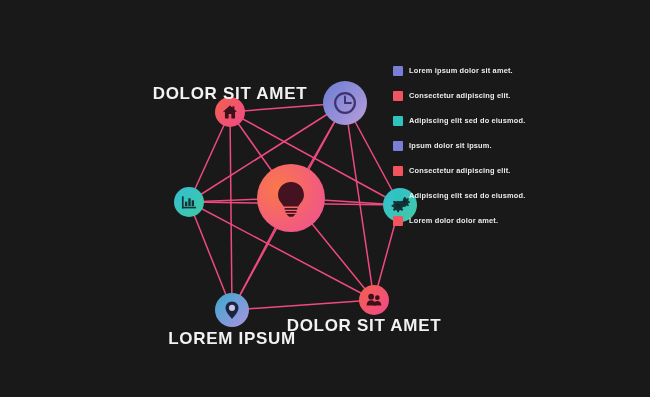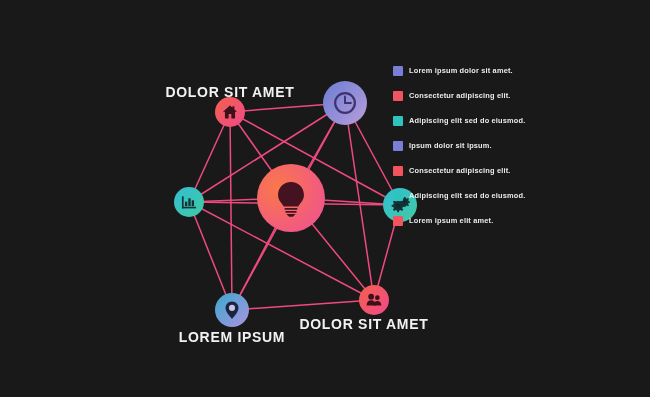--- a/index.html
+++ b/index.html
@@ -26,21 +26,21 @@
     top: 0;
     width: 650px;
     height: 397px;
   }
 
   
   .node-label {
     position: absolute;
     color: #f2f2f2;
     font-family: "Liberation Sans", sans-serif;
-    font-size: 14px;
+    font-size: 17px;
     font-weight: 700;
     letter-spacing: 0.7px;
     white-space: nowrap;
     transform: translateX(-50%);
   }
 
   
   .legend {
     position: absolute;
     left: 393px;
@@ -219,17 +219,17 @@
       <div class="legend-row">
         <span class="legend-swatch" style="background: rgb(241, 84, 95);"></span>
         <span class="legend-text">Consectetur adipiscing elit.</span>
       </div>
       <div class="legend-row">
         <span class="legend-swatch" style="background: rgb(47, 195, 192);"></span>
         <span class="legend-text">Adipiscing elit sed do eiusmod.</span>
       </div>
       <div class="legend-row">
         <span class="legend-swatch" style="background: rgb(241, 84, 95);"></span>
-        <span class="legend-text">Lorem ipsum elit amet.</span>
+        <span class="legend-text">Lorem dolor dolor amet.</span>
       </div>
     </div>
 
 </div>
 
 </body></html>

